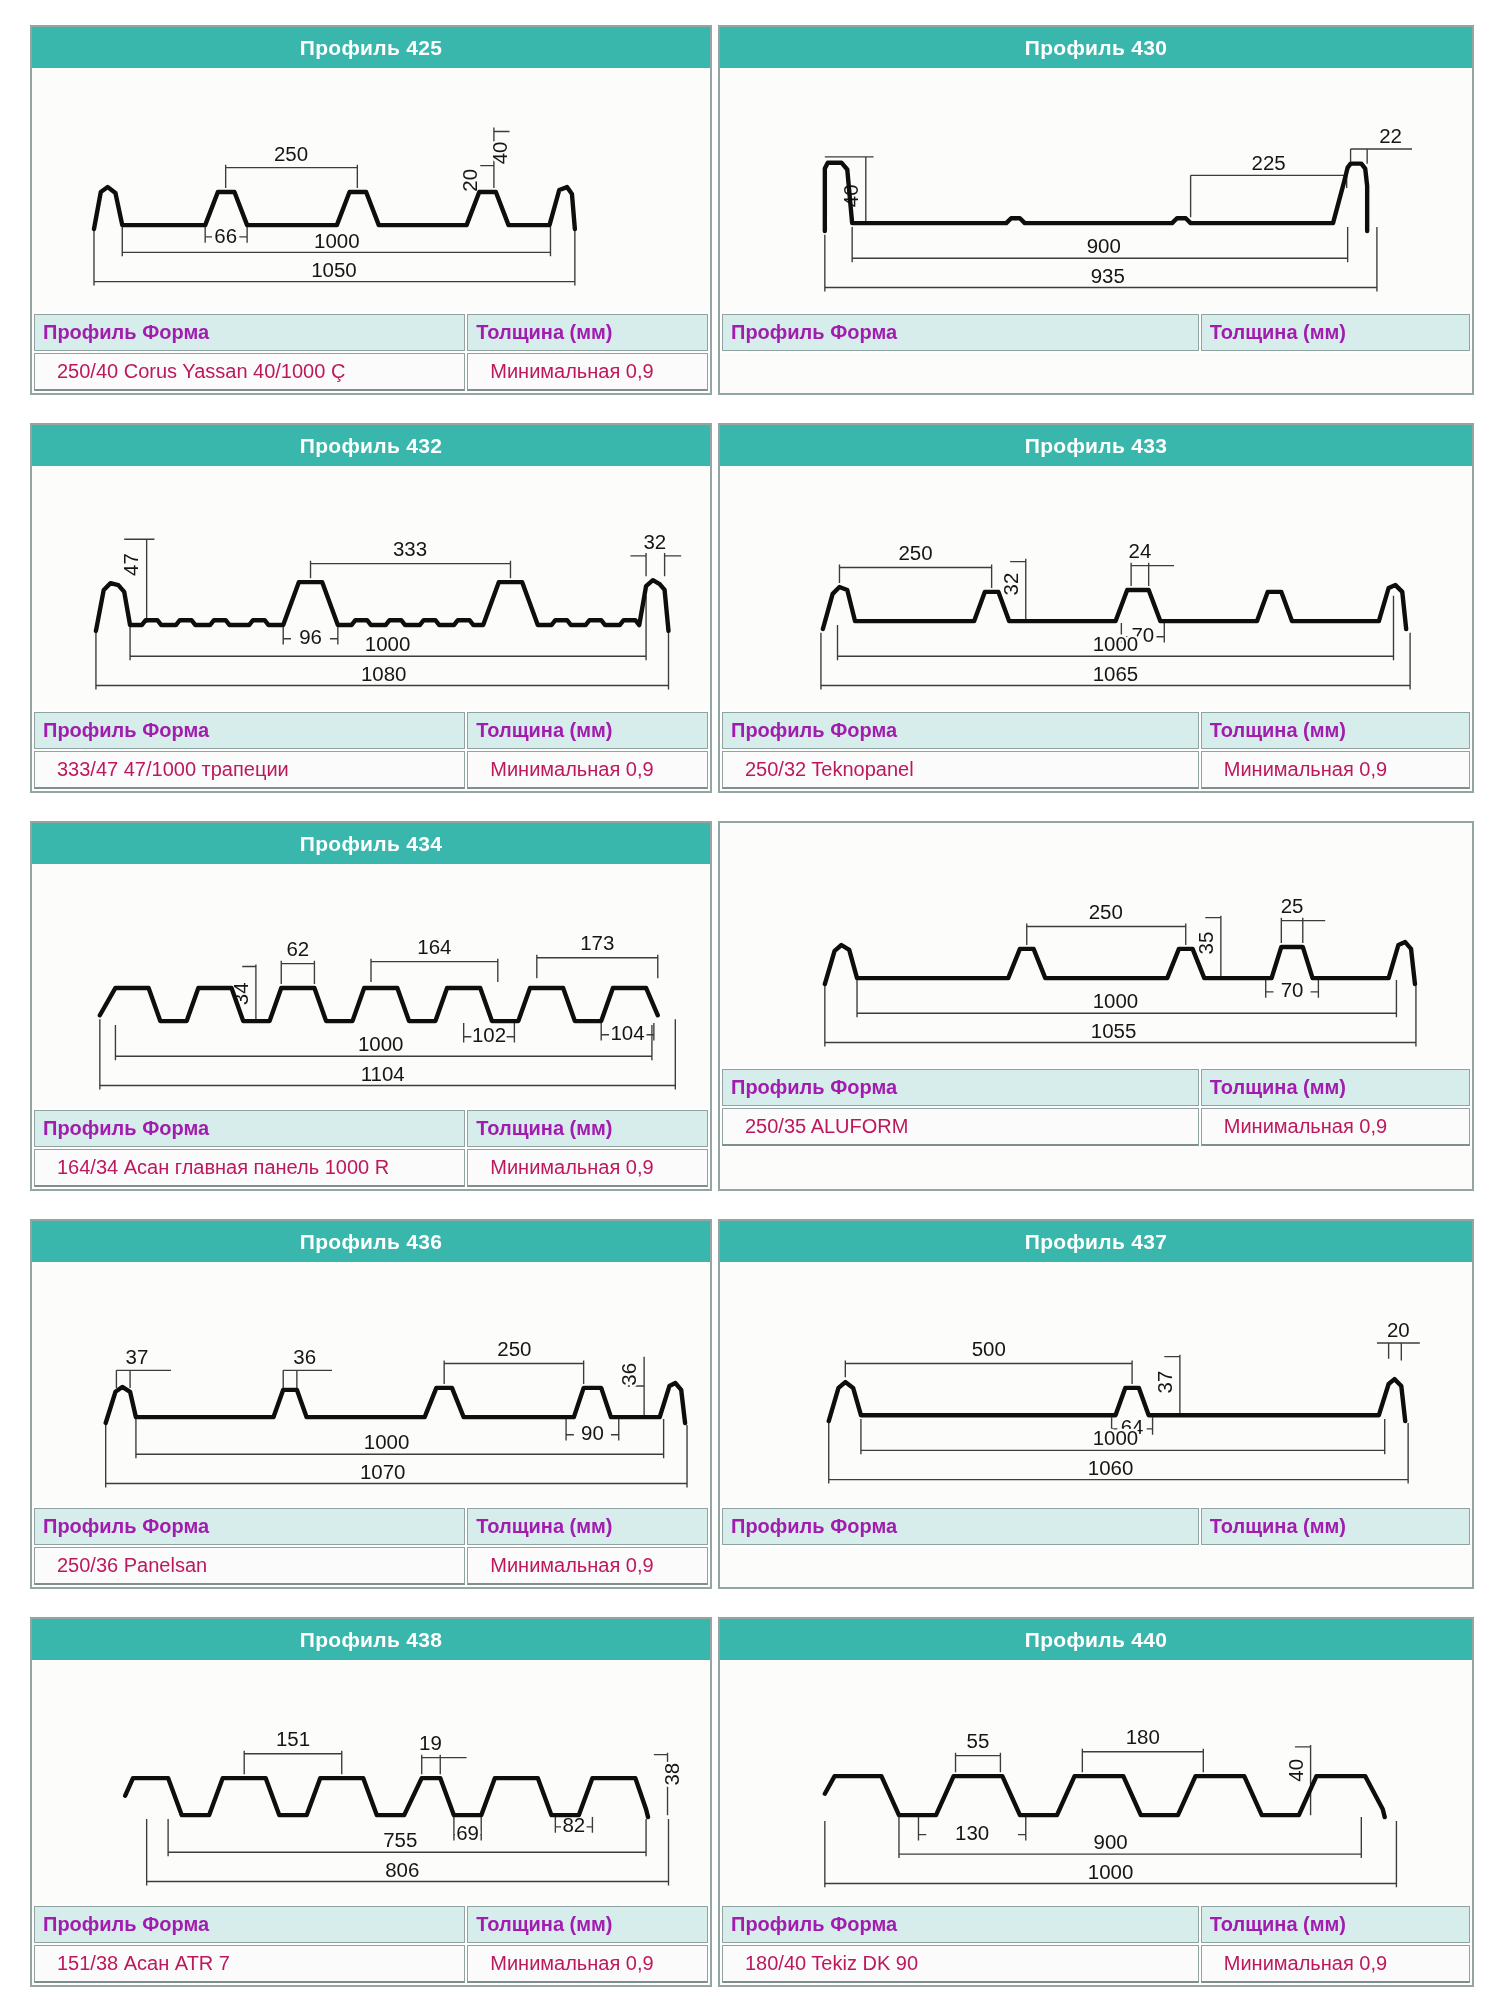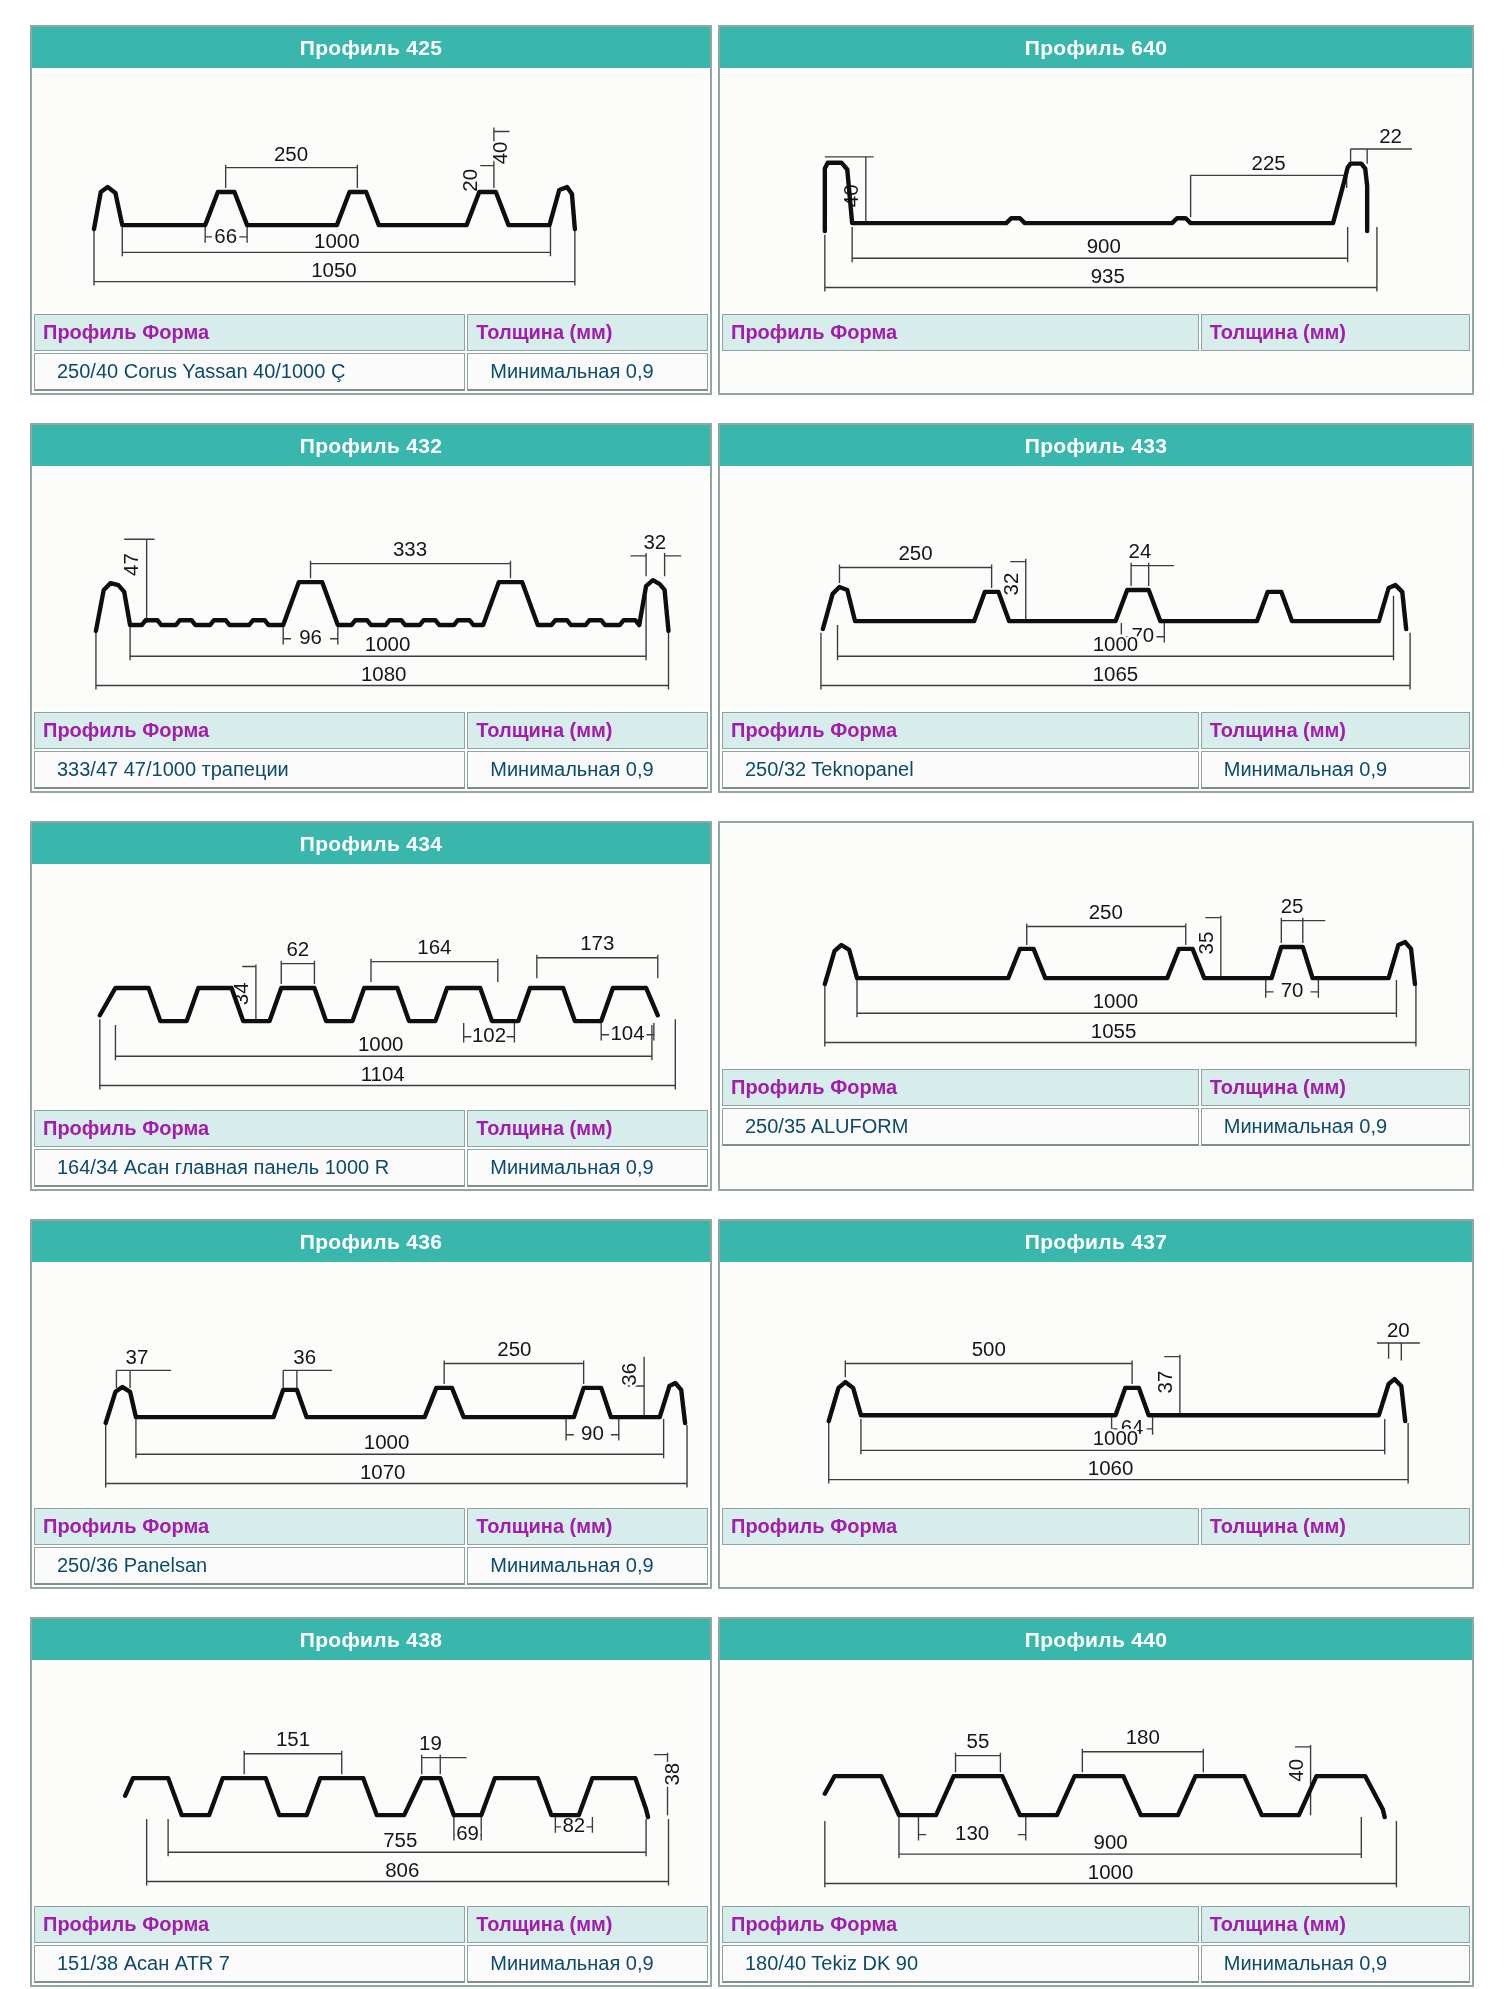--- a/index.html
+++ b/index.html
@@ -12,21 +12,21 @@
   .drawing svg{display:block;}
   .outline{fill:none;stroke:#0e0e0e;stroke-width:4.5;stroke-linejoin:round;stroke-linecap:round;}
   .dim path{stroke:#3c3c3c;stroke-width:1.4;fill:none;}
   .dim text{font-family:"Liberation Sans",sans-serif;font-size:21px;fill:#161616;
     text-anchor:middle;paint-order:stroke;stroke:#fcfcfb;stroke-width:5px;}
   table.spec{width:100%;border-collapse:separate;border-spacing:2px;background:#ffffff;
     table-layout:fixed;margin:0;}
   .spec th,.spec td{border:1px solid #8fa3a0;padding:6px 8px;font-size:20px;text-align:left;
     white-space:nowrap;overflow:hidden;}
   .spec th{background:#d7edeb;color:#a21caf;font-weight:bold;}
-  .spec td{background:#fbfbfb;color:#0c4a6e;font-weight:normal;border-bottom:2px solid #7f8f8d;padding-left:22px;}
+  .spec td{background:#fbfbfb;color:#be185d;font-weight:normal;border-bottom:2px solid #7f8f8d;padding-left:22px;}
   .spec th:first-child,.spec td:first-child{width:61.5%;}
 </style>
 </head>
 <body>
 
 <div class="page">
 
   <div class="row">
 
     <div class="cell">
@@ -57,21 +57,21 @@
         </tr>
         <tr>
           <td>250/40 Corus Yassan 40/1000 Ç</td>
           <td>Минимальная 0,9</td>
         </tr>
       </tbody>
         </table>
     </div>
 
     <div class="cell">
-      <div class="cell-header">Профиль 640</div>
+      <div class="cell-header">Профиль 430</div>
       <div class="drawing">
         <svg width="740" height="238" viewBox="0 0 680 244" preserveAspectRatio="xMidYMid meet">
           <g class="dim">
             <path d="M62,88 H112 M104,88 V154"></path>
             <path d="M437,150 V107 M597,120 V107 M437,107 H597"></path>
             <path d="M601,80 H664 M601,80 V93 M618,80 V95"></path>
             <path d="M90,160 V196 M598,160 V196 M90,192 H598"></path>
             <path d="M62,168 V226 M628,160 V226 M62,222 H628"></path>
             <text transform="translate(96,128) rotate(-90)">40</text>
             <text x="517" y="101">225</text>

